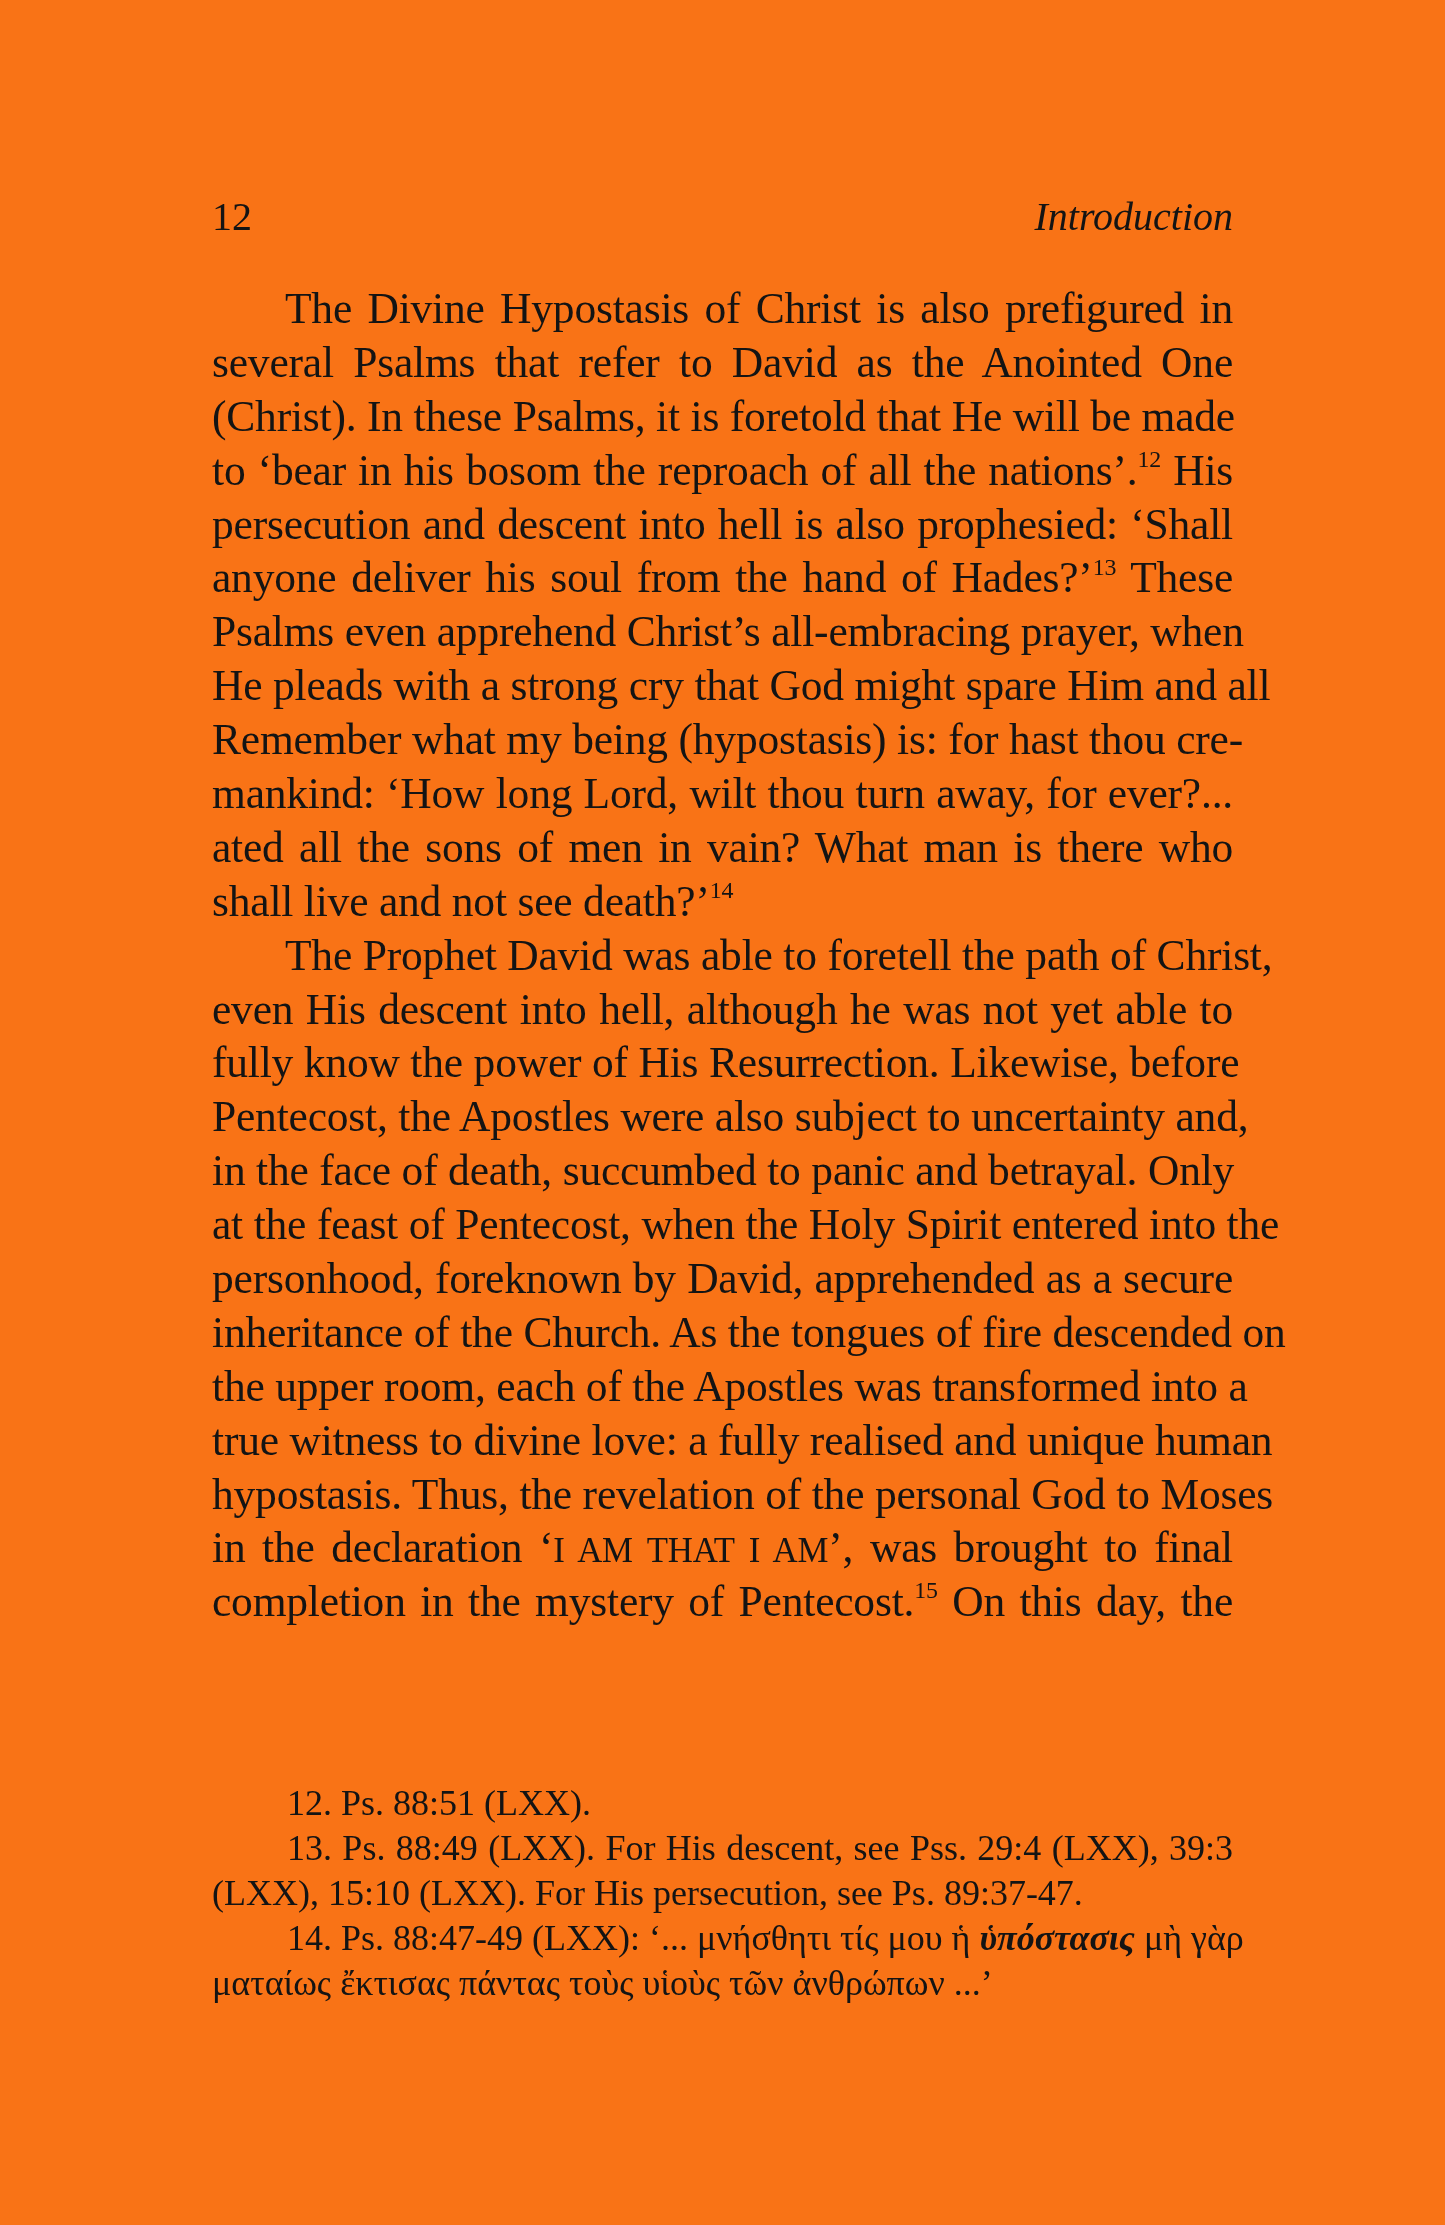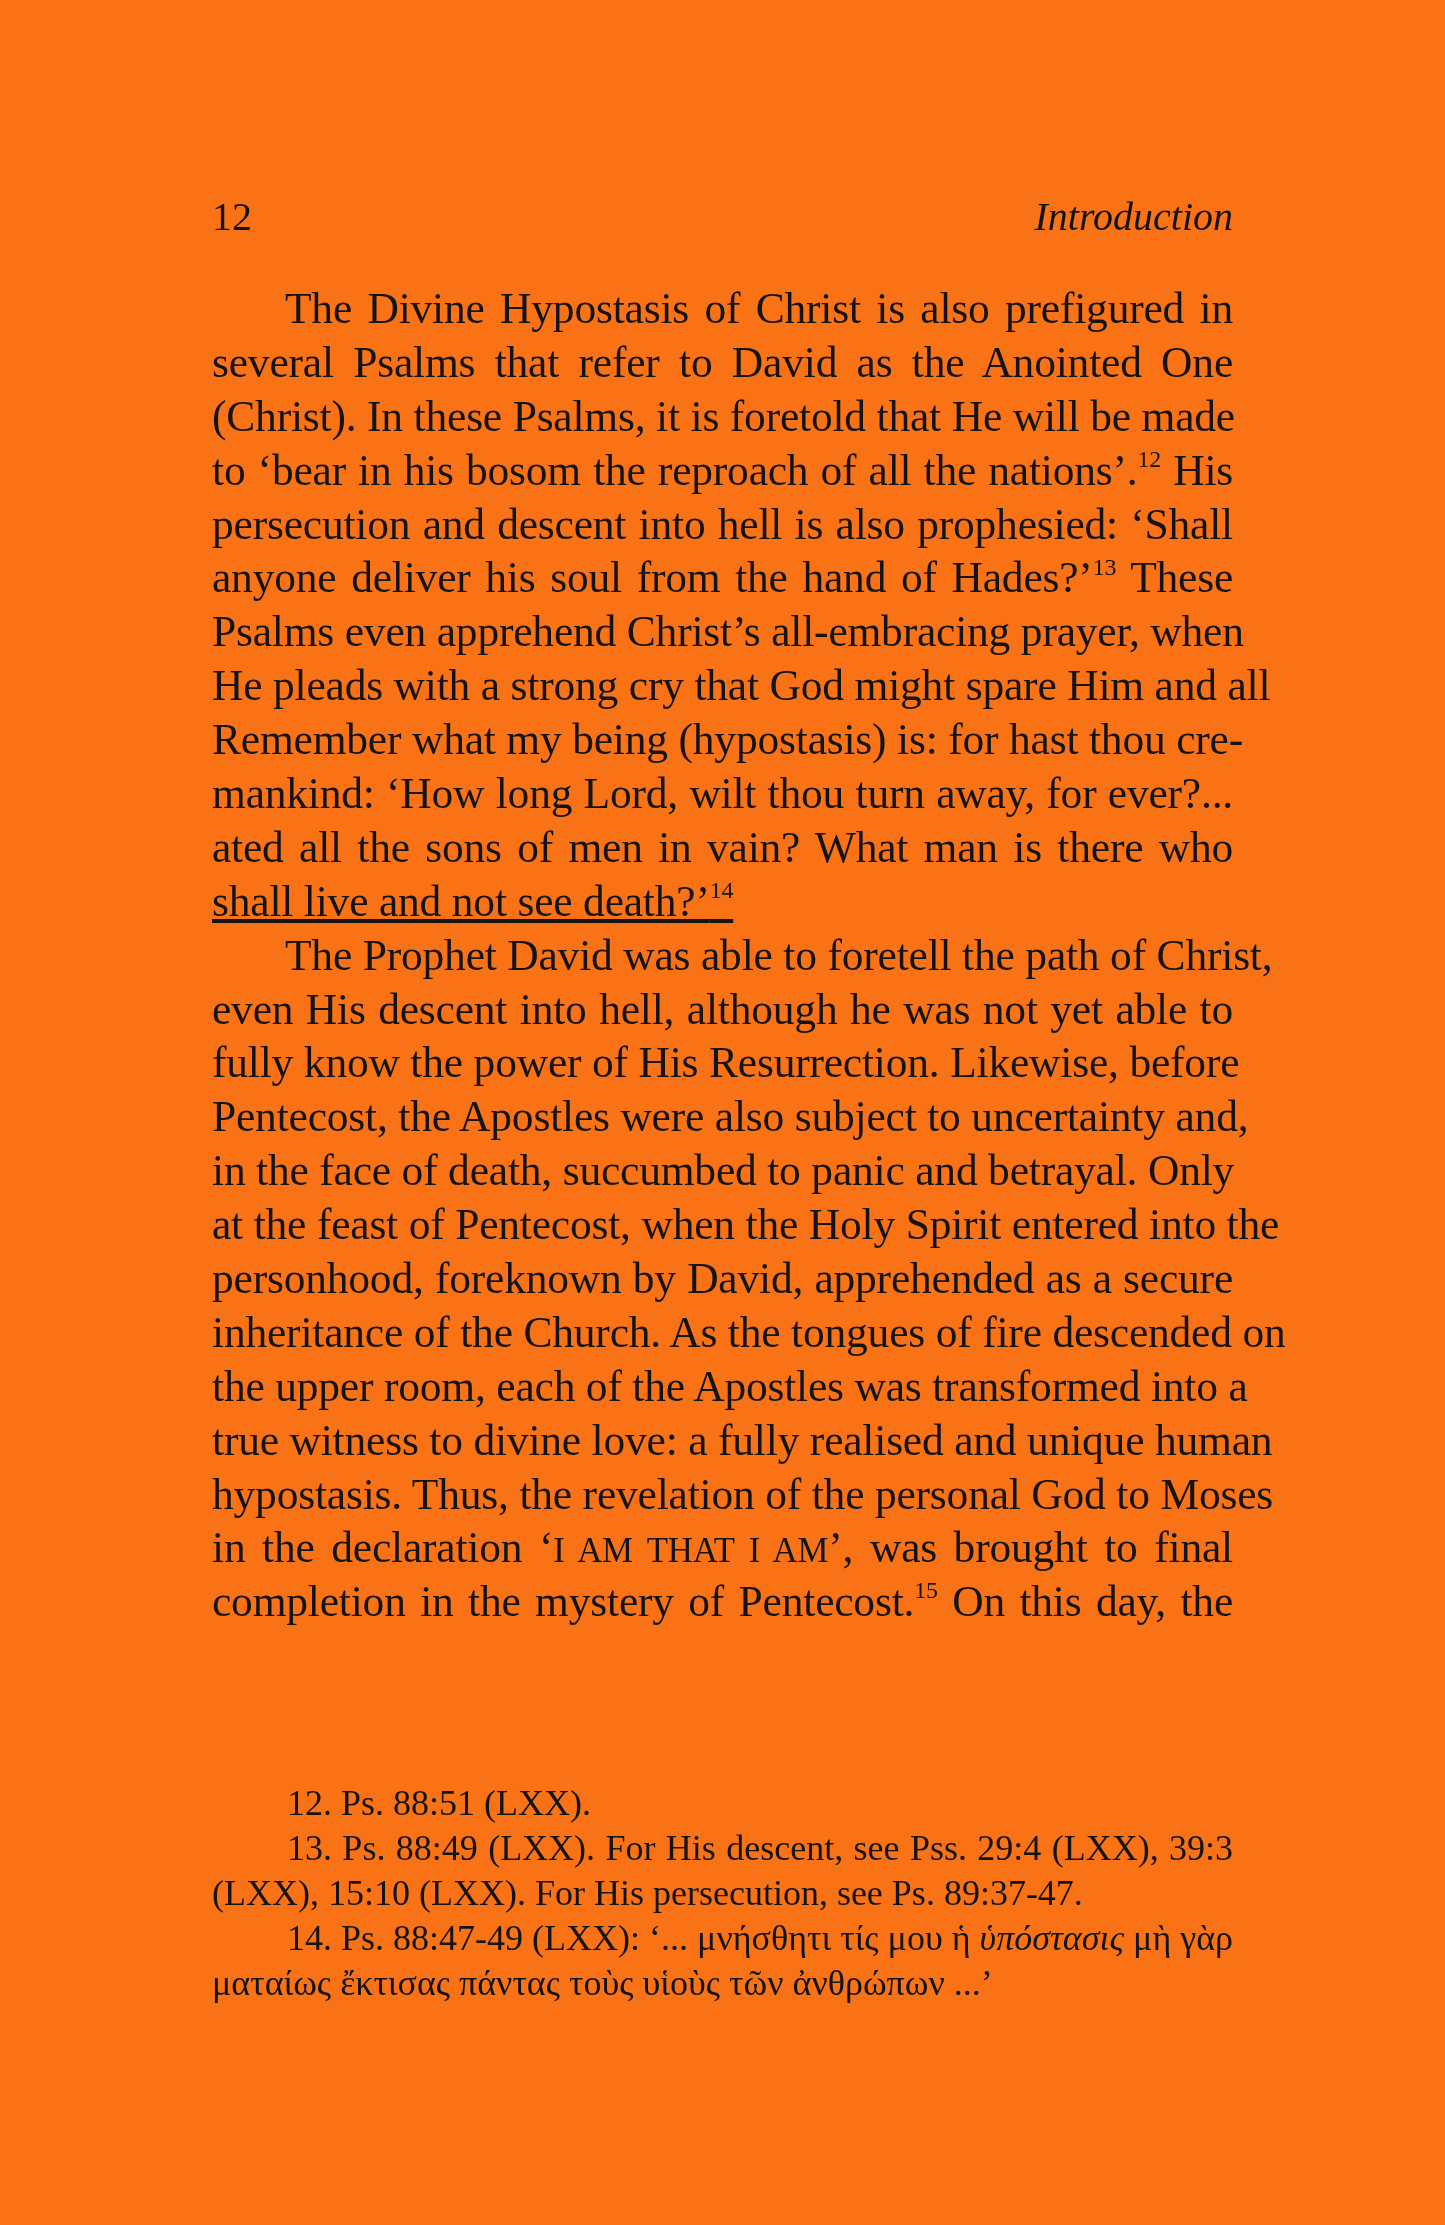--- a/index.html
+++ b/index.html
@@ -5,30 +5,30 @@
   html, body { margin:0; padding:0; background:#ffffff; }
   body { width:1445px; height:2225px; position:relative; overflow:hidden;
          font-family:"Liberation Serif","DejaVu Serif",serif; color:#141414; }
   .page { position:absolute; left:0; top:0; width:1445px; height:2225px; background:#f97316; }
   .running-head { position:absolute; left:212px; top:192px; width:1021px; height:50px; font-size:40px; line-height:50px; }
   .folio { position:absolute; left:0; top:0; }
   .head-title { position:absolute; left:0; width:100%; text-align:right; font-style:italic; }
   .body-text { position:absolute; left:212px; top:282px; width:1021px; }
   .line { display:block; height:53.9px; line-height:53.9px; font-size:43.5px;
           text-align:justify; text-align-last:justify; white-space:nowrap; overflow:visible; letter-spacing:-0.2px; }
-  .line.last { text-align-last:left;text-decoration:underline; }
+  .line.last { text-align-last:left; }
   .line.indent { padding-left:73px; }
   sup { font-size:0.55em; vertical-align:0; position:relative; top:-0.75em; line-height:0; }
   .sc { font-size:0.8em; }
   .footnotes { position:absolute; left:212px; top:1781px; width:1021px; }
   .fline { display:block; height:45px; line-height:45px; font-size:36px;
            text-align:justify; text-align-last:justify; white-space:nowrap; }
   .fline.last { text-align-last:left; }
   .fline.indent { padding-left:75px; }
-  .greek-it { font-style:italic; }
+  .greek-it { font-style:italic;font-weight:bold; }
 </style>
 </head>
 <body>
 
 <div class="page">
 
   <div class="running-head">
     <span class="folio">12</span>
     <span class="head-title">Introduction</span>
   </div>

